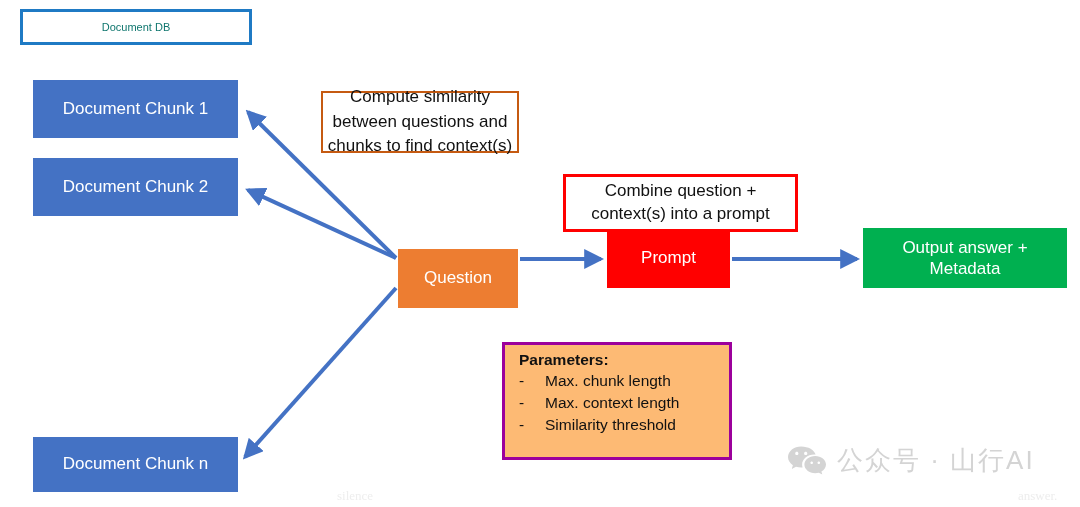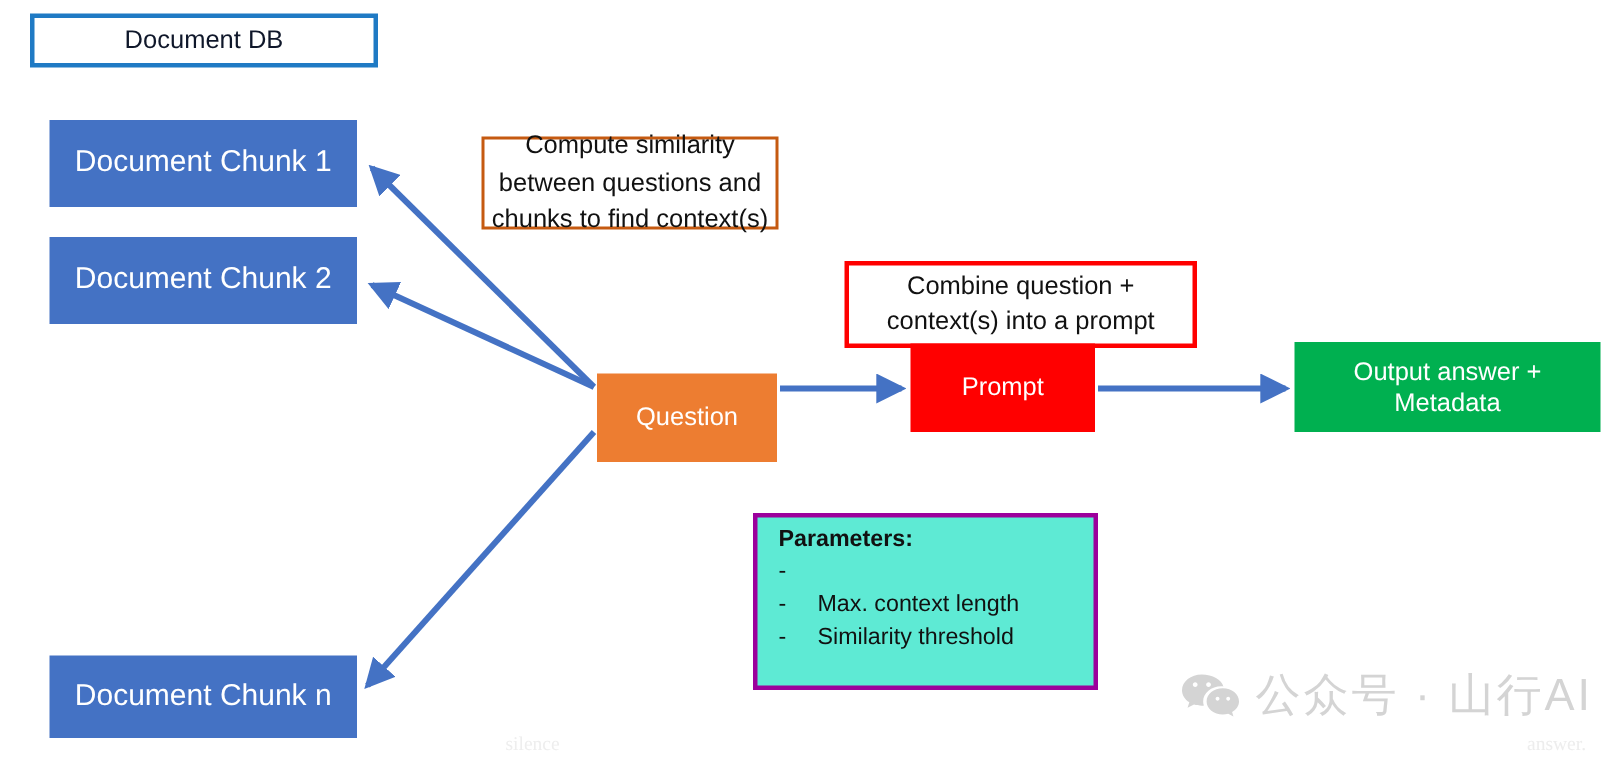--- a/index.html
+++ b/index.html
@@ -28,32 +28,32 @@
   }
 
   
   #doc-db {
     left: 20px;
     top: 9px;
     width: 232px;
     height: 36px;
     border: 3px solid #1f7ac4;
     background: #ffffff;
-    color: #0f172a;
-    font-size: 17px;
+    color: #0f766e;
+    font-size: 11px;
   }
 
   
   .chunk {
     left: 33px;
     width: 205px;
     height: 58px;
     background: #4472c4;
     color: #ffffff;
-    font-size: 20px;
+    font-size: 17px;
   }
   #chunk-1 { top: 80px; }
   #chunk-2 { top: 158px; }
   #chunk-n { top: 437px; height: 55px; }
 
   
   #similarity-note {
     left: 321px;
     top: 91px;
     width: 198px;
@@ -112,21 +112,21 @@
     line-height: 1.25;
   }
 
   
   #parameters-box {
     left: 502px;
     top: 342px;
     width: 230px;
     height: 118px;
     border: 3px solid #9c009c;
-    background: #5eead4;
+    background: #fdba74;
     color: #111111;
     display: block;
     padding: 6px 0 0 14px;
     text-align: left;
   }
   #parameters-box .param-title {
     font-size: 15.5px;
     font-weight: bold;
     color: #111111;
     margin-bottom: 1px;
@@ -159,21 +159,21 @@
 
   
   #watermark {
     position: absolute;
     left: 787px;
     top: 443px;
     display: flex;
     align-items: center;
     gap: 10px;
     color: #d4d4d4;
-    font-size: 30px;
+    font-size: 26px;
     letter-spacing: 2px;
     user-select: none;
   }
   #watermark .wechat-glyph {
     display: block;
   }
 
   
   #residual-text {
     position: absolute;
@@ -249,20 +249,21 @@
   </div>
   <div class="node" id="prompt-box">
     <span>Prompt</span>
   </div>
 
   <div class="node" id="parameters-box">
     <div class="param-title">Parameters:</div>
     <ul>
       <li>
         <span class="dash">-</span>
+        <span>Max. chunk length</span>
       </li>
       <li>
         <span class="dash">-</span>
         <span>Max. context length</span>
       </li>
       <li>
         <span class="dash">-</span>
         <span>Similarity threshold</span>
       </li>
     </ul>

